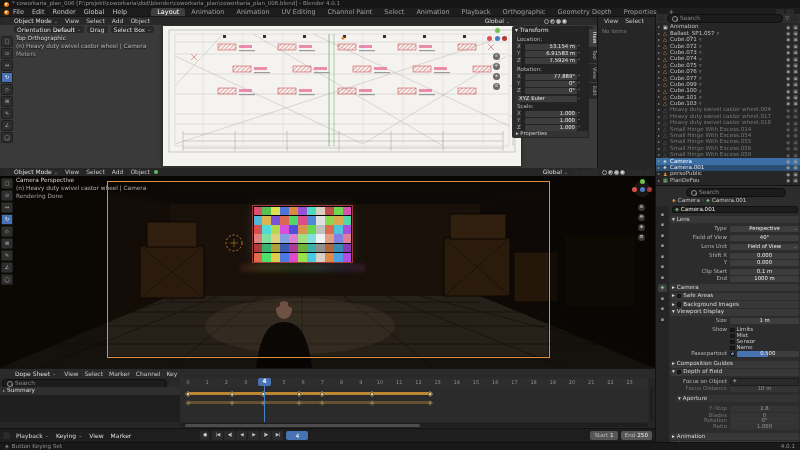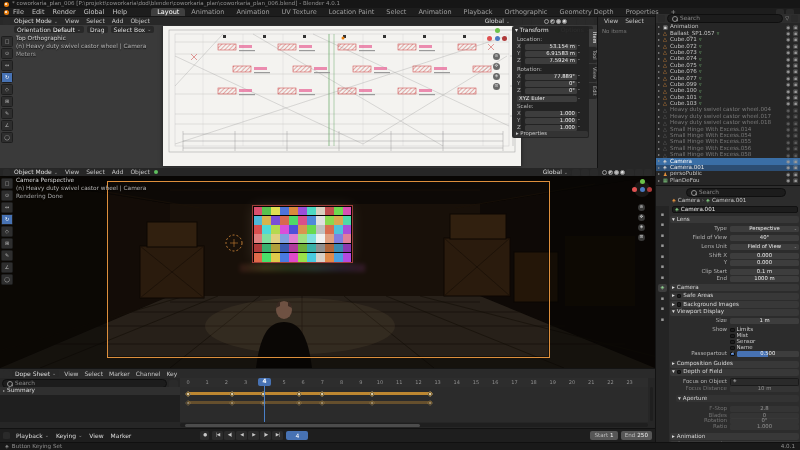--- a/index.html
+++ b/index.html
@@ -142,22 +142,22 @@
         <span class="menu">File</span>
         <span class="menu">Edit</span>
         <span class="menu">Render</span>
         <span class="menu">Global</span>
         <span class="menu">Help</span>
       </span>
     <span id="workspace-tabs" style="display:flex;margin-left:20px">
         <span class="wtab active">Layout</span>
         <span class="wtab">Animation</span>
         <span class="wtab">Animation</span>
-        <span class="wtab">UV Texture</span>
-        <span class="wtab">Location Paint</span>
+        <span class="wtab">UV Editing</span>
+        <span class="wtab">Channel Paint</span>
         <span class="wtab">Select</span>
         <span class="wtab">Animation</span>
         <span class="wtab">Playback</span>
         <span class="wtab">Orthographic</span>
         <span class="wtab">Geometry Depth</span>
         <span class="wtab">Properties</span>
         <span class="wtab">+</span>
       </span>
     <span id="topbar-right">
       <span class="iconbox"></span>

